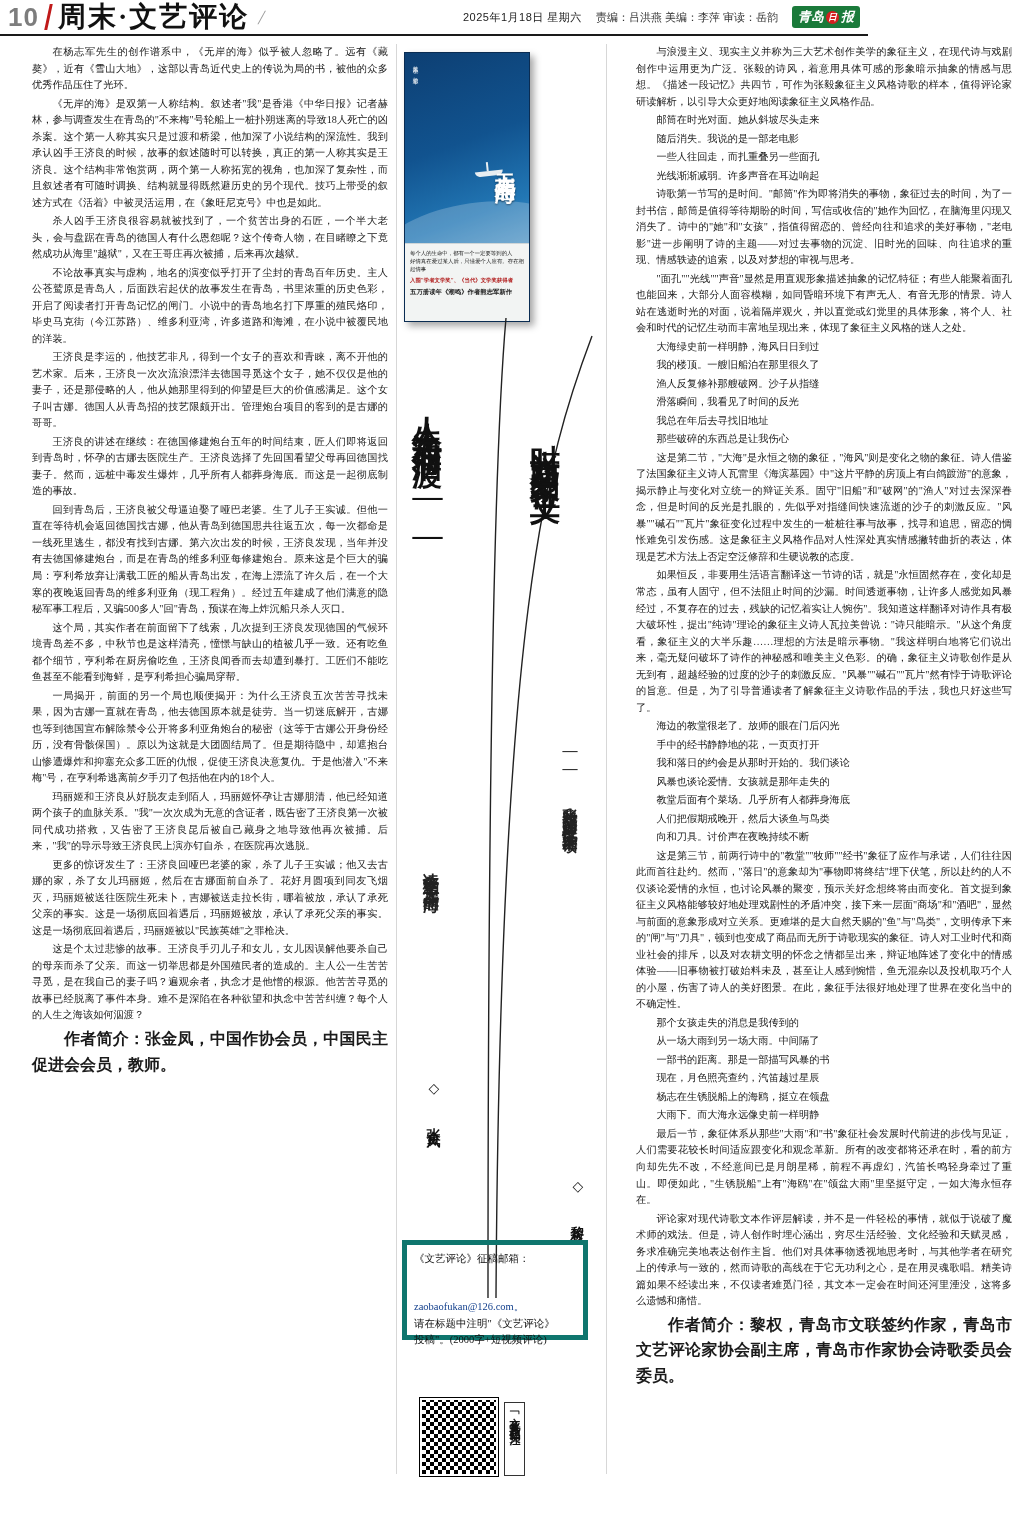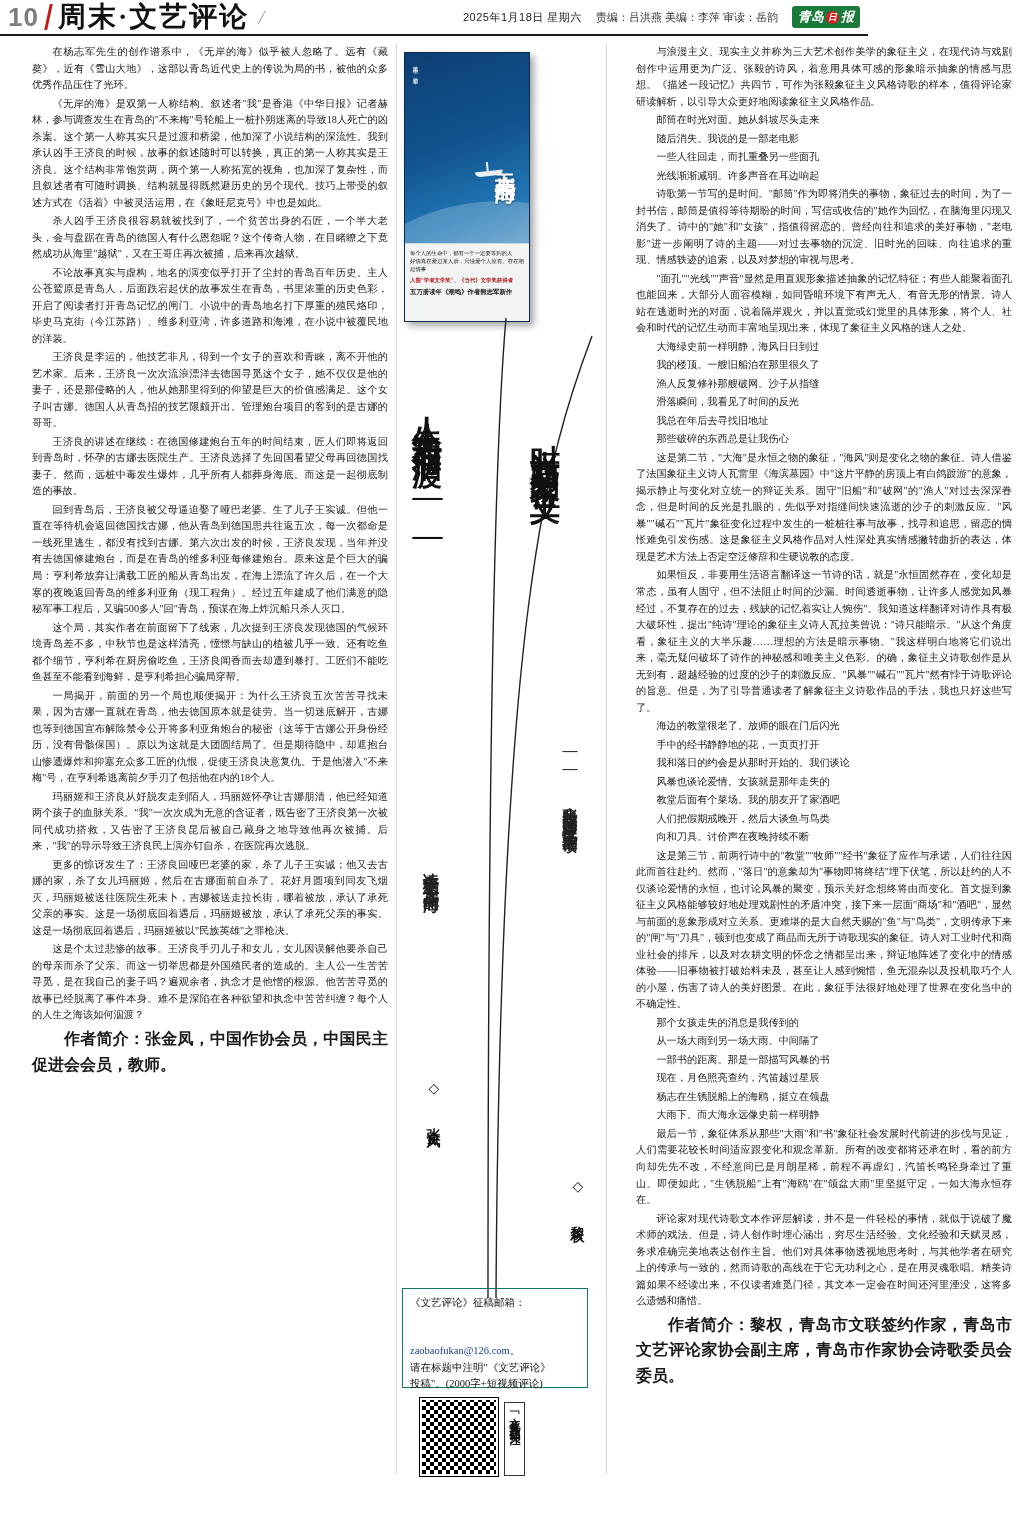--- a/index.html
+++ b/index.html
@@ -267,24 +267,24 @@
     font-size: 14px;
     font-weight: bold;
     writing-mode: vertical-rl;
     letter-spacing: 3px;
   }
 
   
   .submit-box {
     position: absolute;
     left: 402px;
-    top: 1288px;
+    top: 1240px;
     width: 186px;
     height: 100px;
-    border: 1px solid #0f766e;
+    border: 5px solid #0f766e;
     box-sizing: border-box;
     padding: 6px 7px;
     font-size: 10.5px;
     line-height: 1.6;
     text-align: justify;
   }
   .submit-box .mail { color: #123f8c; margin-top: 31px; }
 
   .qr-wrap {
     position: absolute;
@@ -412,21 +412,21 @@
   <p class="verse">渔人反复修补那艘破网。沙子从指缝</p>
   <p class="verse">滑落瞬间，我看见了时间的反光</p>
   <p class="verse">我总在年后去寻找旧地址</p>
   <p class="verse">那些破碎的东西总是让我伤心</p>
   <p>这是第二节，"大海"是永恒之物的象征，"海风"则是变化之物的象征。诗人借鉴了法国象征主义诗人瓦雷里《海滨墓园》中"这片平静的房顶上有白鸽踱游"的意象，揭示静止与变化对立统一的辩证关系。固守"旧船"和"破网"的"渔人"对过去深深眷念，但是时间的反光是扎眼的，先似乎对指缝间快速流逝的沙子的刺激反应。"风暴""碱石""瓦片"象征变化过程中发生的一桩桩往事与故事，找寻和追思，留恋的惆怅难免引发伤感。这是象征主义风格作品对人性深处真实情感撇转曲折的表达，体现是艺术方法上否定空泛修辞和生硬说教的态度。</p>
   <p>如果恒反，非要用生活语言翻译这一节诗的话，就是"永恒固然存在，变化却是常态，虽有人固守，但不法阻止时间的沙漏。时间透逝事物，让许多人感觉如风暴经过，不复存在的过去，残缺的记忆着实让人惋伤"。我知道这样翻译对诗作具有极大破坏性，提出"纯诗"理论的象征主义诗人瓦拉美曾说："诗只能暗示。"从这个角度看，象征主义的大半乐趣……理想的方法是暗示事物。"我这样明白地将它们说出来，毫无疑问破坏了诗作的神秘感和唯美主义色彩。的确，象征主义诗歌创作是从无到有，超越经验的过度的沙子的刺激反应。"风暴""碱石""瓦片"然有悖于诗歌评论的旨意。但是，为了引导普通读者了解象征主义诗歌作品的手法，我也只好这些写了。</p>
   <p class="verse">海边的教堂很老了。放师的眼在门后闪光</p>
   <p class="verse">手中的经书静静地的花，一页页打开</p>
   <p class="verse">我和落日的约会是从那时开始的。我们谈论</p>
   <p class="verse">风暴也谈论爱情。女孩就是那年走失的</p>
-  <p class="verse">教堂后面有个菜场。我的朋友开了家酒吧</p>
+  <p class="verse">教堂后面有个菜场。几乎所有人都葬身海底</p>
   <p class="verse">人们把假期戒晚开，然后大谈鱼与鸟类</p>
   <p class="verse">向和刀具。讨价声在夜晚持续不断</p>
   <p>这是第三节，前两行诗中的"教堂""牧师""经书"象征了应作与承诺，人们往往因此而首往赴约。然而，"落日"的意象却为"事物即将终结"埋下伏笔，所以赴约的人不仅谈论爱情的永恒，也讨论风暴的聚变，预示关好念想终将由而变化。首文提到象征主义风格能够较好地处理戏剧性的矛盾冲突，接下来一层面"商场"和"酒吧"，显然与前面的意象形成对立关系。更难堪的是大自然天赐的"鱼"与"鸟类"，文明传承下来的"闸"与"刀具"，顿到也变成了商品而无所于诗歌现实的象征。诗人对工业时代和商业社会的排斥，以及对农耕文明的怀念之情都呈出来，辩证地阵述了变化中的情感体验——旧事物被打破始料未及，甚至让人感到惋惜，鱼无混杂以及投机取巧个人的小屋，伤害了诗人的美好图景。在此，象征手法很好地处理了世界在变化当中的不确定性。</p>
   <p class="verse">那个女孩走失的消息是我传到的</p>
   <p class="verse">从一场大雨到另一场大雨。中间隔了</p>
   <p class="verse">一部书的距离。那是一部描写风暴的书</p>
   <p class="verse">现在，月色照亮查约，汽笛越过星辰</p>
   <p class="verse">杨志在生锈脱船上的海鸥，挺立在领盘</p>
   <p class="verse">大雨下。而大海永远像史前一样明静</p>
   <p>最后一节，象征体系从那些"大雨"和"书"象征社会发展时代前进的步伐与见证，人们需要花较长时间适应跟变化和观念革新。所有的改变都将还承在时，看的前方向却先先不改，不经意间已是月朗星稀，前程不再虚幻，汽笛长鸣轻身牵过了重山。即便如此，"生锈脱船"上有"海鸥"在"颌盆大雨"里坚挺守定，一如大海永恒存在。</p>

